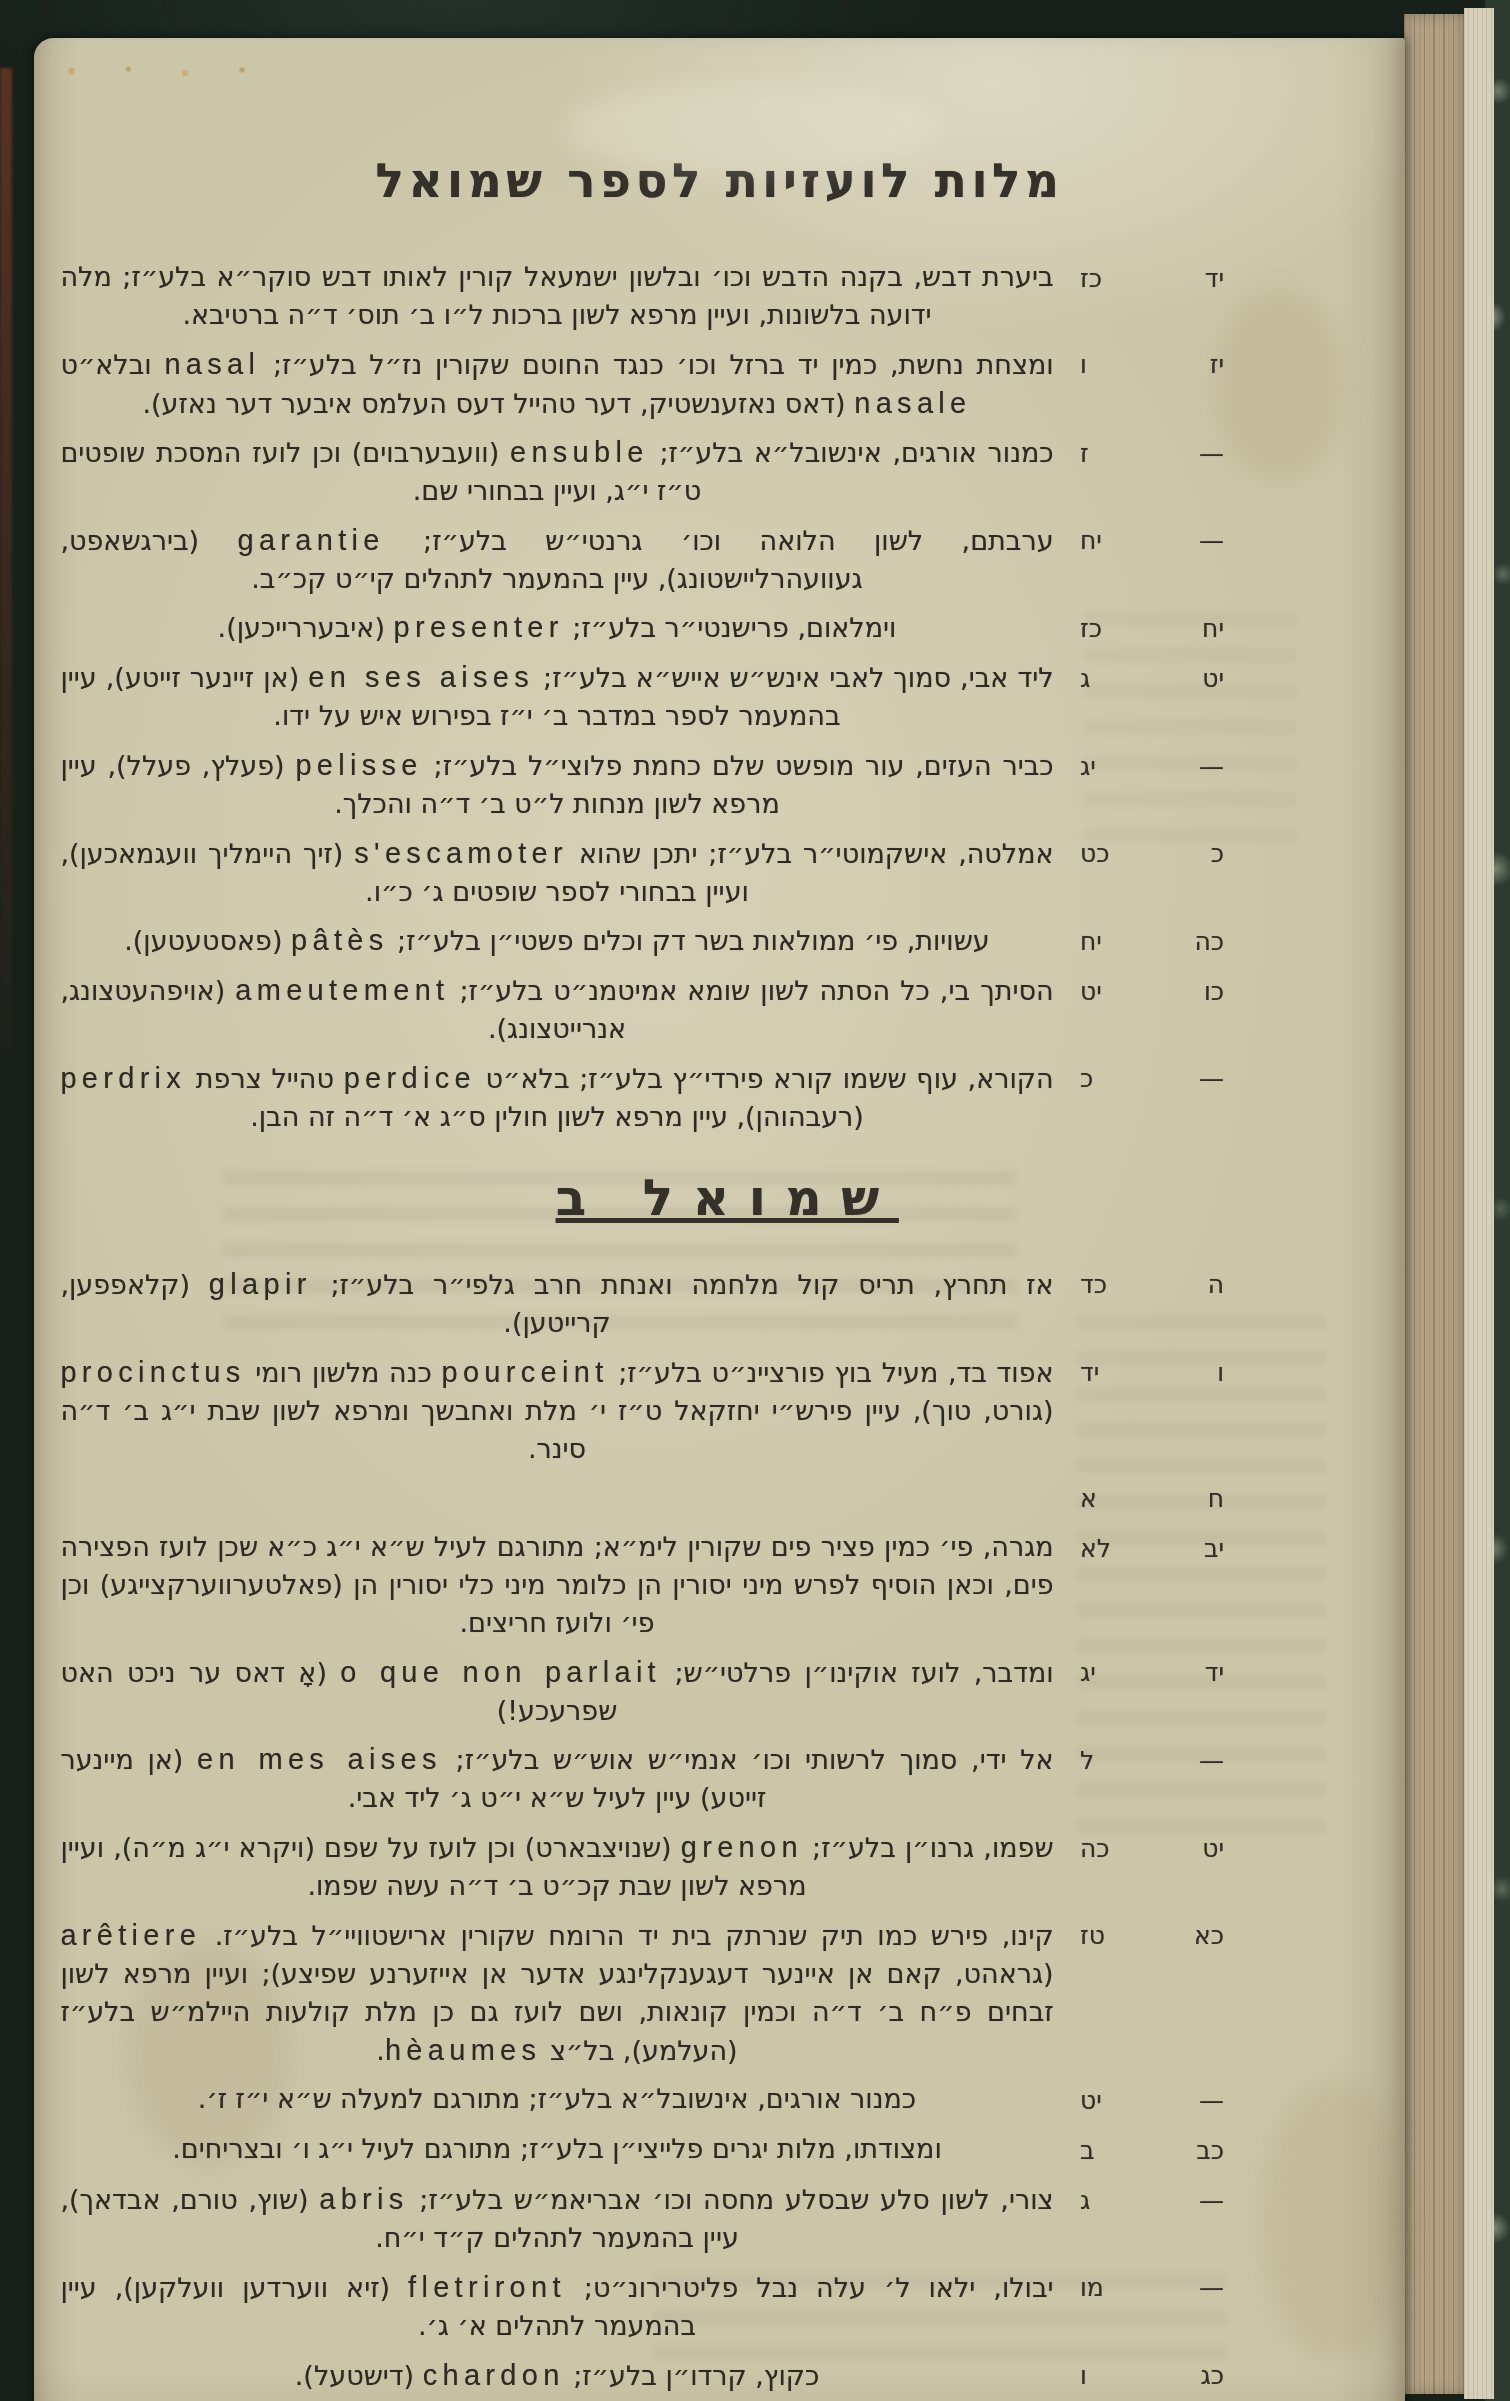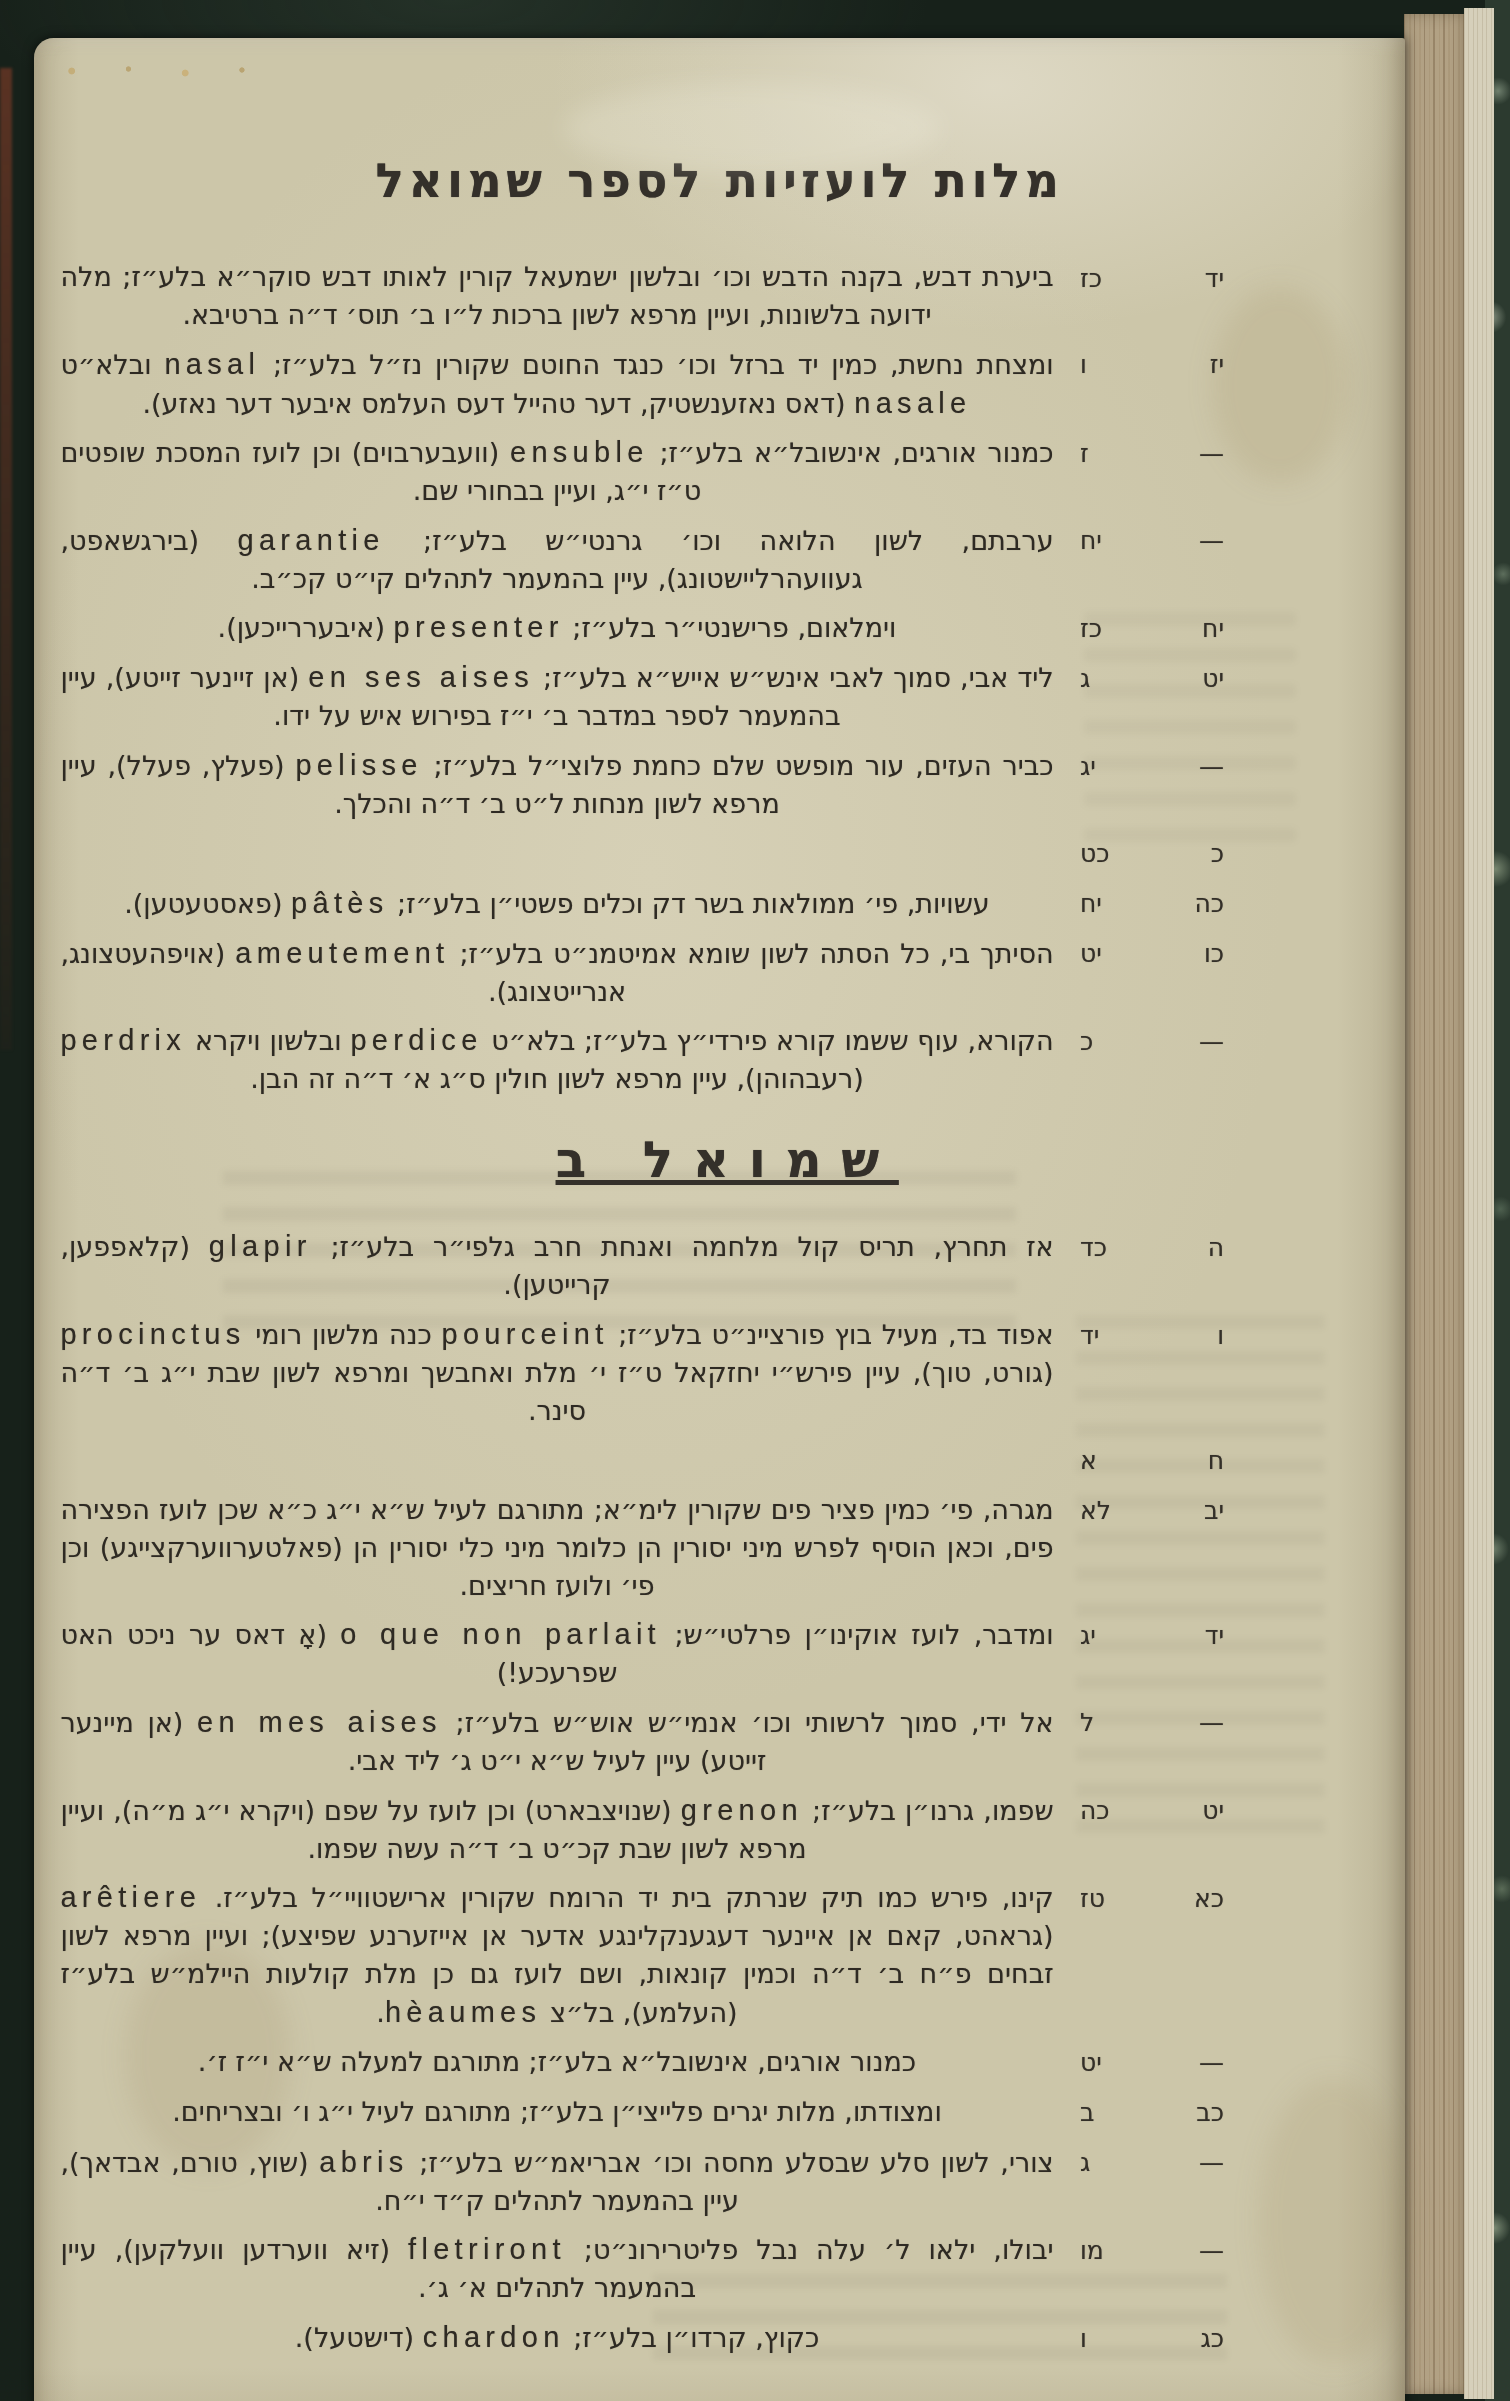--- a/index.html
+++ b/index.html
@@ -189,20 +189,21 @@
       <span class="vs">יג</span>
     </div>
     <p class="entry-body"><span class="hebrew">כביר העזים, עור מופשט שלם כחמת פלוצי״ל בלע״ז; </span><span class="latin" dir="ltr">pelisse</span><span class="hebrew"> (פעלץ, פעלל), עיין מרפא לשון מנחות ל״ט ב׳ ד״ה והכלך.</span></p>
   </div>
 
   <div class="entry">
     <div class="ref">
       <span class="ch">כ</span>
       <span class="vs">כט</span>
     </div>
+    <p class="entry-body"><span class="hebrew">אמלטה, אישקמוטי״ר בלע״ז; יתכן שהוא </span><span class="latin" dir="ltr">s'escamoter</span><span class="hebrew"> (זיך היימליך וועגמאכען), ועיין בבחורי לספר שופטים ג׳ כ״ו.</span></p>
   </div>
 
   <div class="entry">
     <div class="ref">
       <span class="ch">כה</span>
       <span class="vs">יח</span>
     </div>
     <p class="entry-body"><span class="hebrew">עשויות, פי׳ ממולאות בשר דק וכלים פשטי״ן בלע״ז; </span><span class="latin" dir="ltr">pâtès</span><span class="hebrew"> (פאסטעטען).</span></p>
   </div>
 
@@ -212,21 +213,21 @@
       <span class="vs">יט</span>
     </div>
     <p class="entry-body"><span class="hebrew">הסיתך בי, כל הסתה לשון שומא אמיטמנ״ט בלע״ז; </span><span class="latin" dir="ltr">ameutement</span><span class="hebrew"> (אויפהעטצונג, אנרייטצונג).</span></p>
   </div>
 
   <div class="entry">
     <div class="ref">
       <span class="ch">—</span>
       <span class="vs">כ</span>
     </div>
-    <p class="entry-body"><span class="hebrew">הקורא, עוף ששמו קורא פירדי״ץ בלע״ז; בלא״ט </span><span class="latin" dir="ltr">perdice</span><span class="hebrew"> ובלשון ויקרא </span><span class="latin" dir="ltr">perdrix</span><span class="hebrew"> (רעבהוהן), עיין מרפא לשון חולין ס״ג א׳ ד״ה זה הבן.</span></p>
+    <p class="entry-body"><span class="hebrew">הקורא, עוף ששמו קורא פירדי״ץ בלע״ז; בלא״ט </span><span class="latin" dir="ltr">perdice</span><span class="hebrew"> טהייל צרפת </span><span class="latin" dir="ltr">perdrix</span><span class="hebrew"> (רעבהוהן), עיין מרפא לשון חולין ס״ג א׳ ד״ה זה הבן.</span></p>
   </div>
 <h2 class="section-title">שמואל ב</h2>
   <div class="entry">
     <div class="ref">
       <span class="ch">ה</span>
       <span class="vs">כד</span>
     </div>
     <p class="entry-body"><span class="hebrew">אז תחרץ, תריס קול מלחמה ואנחת חרב גלפי״ר בלע״ז; </span><span class="latin" dir="ltr">glapir</span><span class="hebrew"> (קלאפפען, קרייטען).</span></p>
   </div>
 

